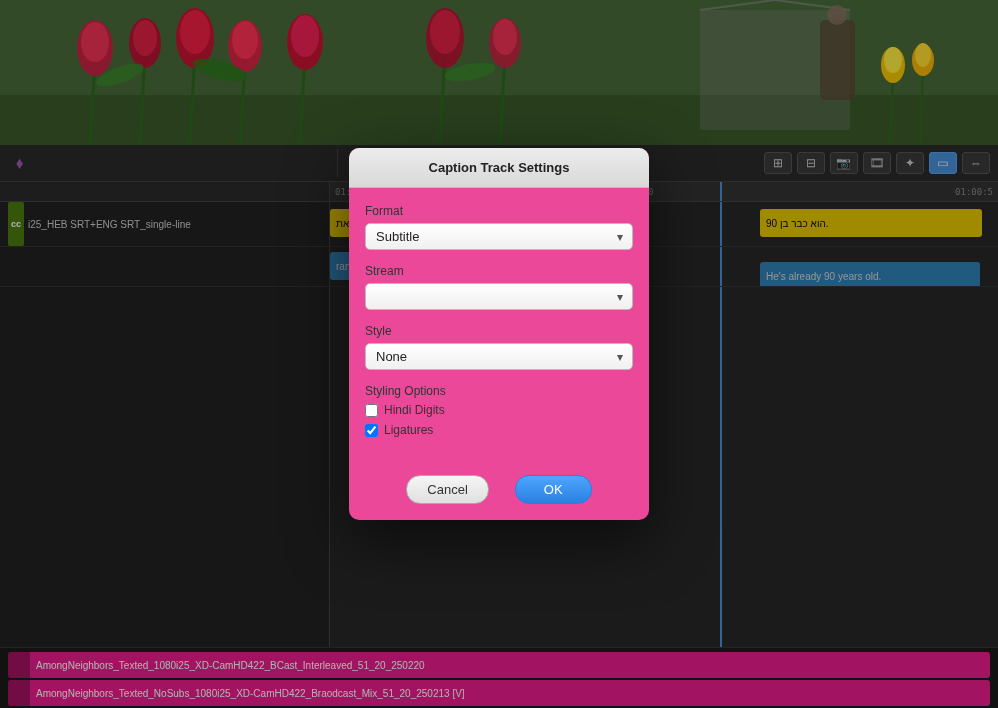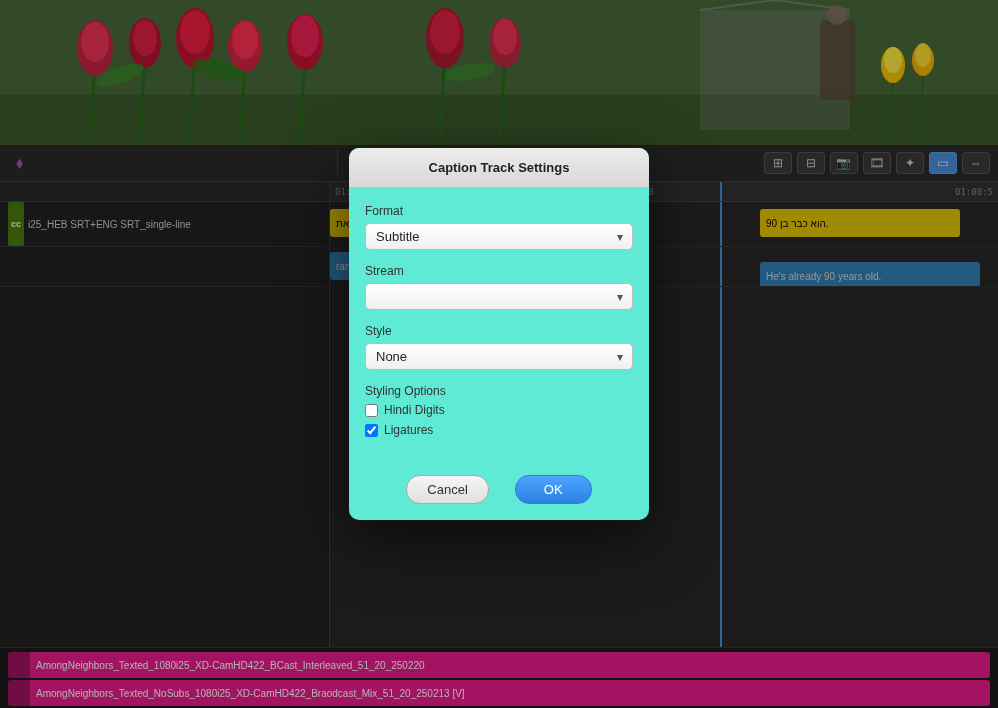--- a/index.html
+++ b/index.html
@@ -103,21 +103,21 @@
       background: rgba(0,0,0,0.3);
       display: flex;
       align-items: flex-start;
       justify-content: center;
       padding-top: 148px;
       z-index: 100;
     }
 
     .dialog {
       width: 300px;
-      background: #5eead4;
+      background: #ec4899;
       border-radius: 10px;
       box-shadow: 0 20px 60px rgba(0,0,0,0.6);
       overflow: hidden;
     }
 
     .dialog-title-bar {
       background: linear-gradient(180deg, #ececec 0%, #d8d8d8 100%);
       padding: 12px 16px;
       text-align: center;
       font-size: 13px;
@@ -416,21 +416,21 @@
     <div class="track-left-cell">
       <span class="cc-badge">cc</span>
       <span class="track-left-label">i25_HEB SRT+ENG SRT_single-line</span>
     </div>
     <div class="track-right-cell">
 
       <div class="caption-segment seg-yellow" style="left:0;top:7px;width:200px;">
         <span style="direction:rtl;font-size:10px;">הפנאי שלו, סבא אוהבלהעסיק את</span>
       </div>
 
-      <div class="caption-segment seg-yellow" style="left:430px;top:7px;width:200px;">
+      <div class="caption-segment seg-yellow" style="left:430px;top:7px;width:222px;">
         <span style="direction:rtl;font-size:10px;">.הוא כבר בן 90</span>
       </div>
 
       <div style="position:absolute;left:390px;top:0;bottom:0;width:2px;background:#4a90d9;"></div>
     </div>
   </div>
 
   <div class="tracks-row" style="height:40px;">
     <div class="track-left-cell">
       

